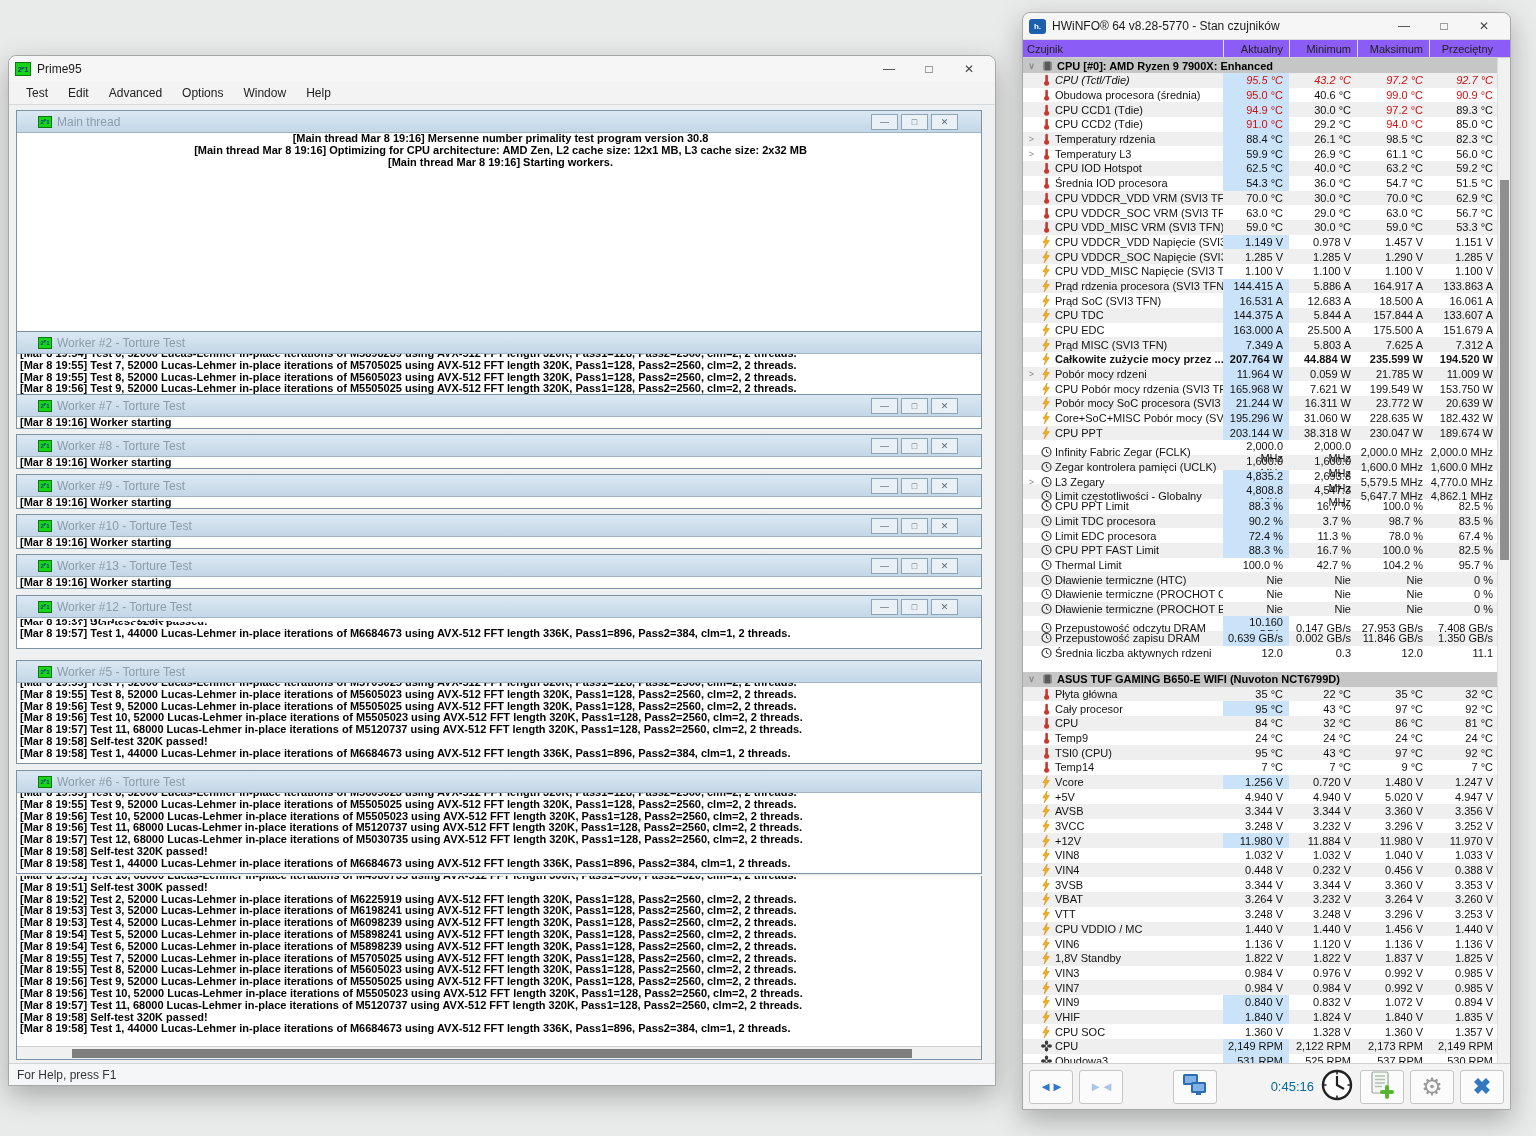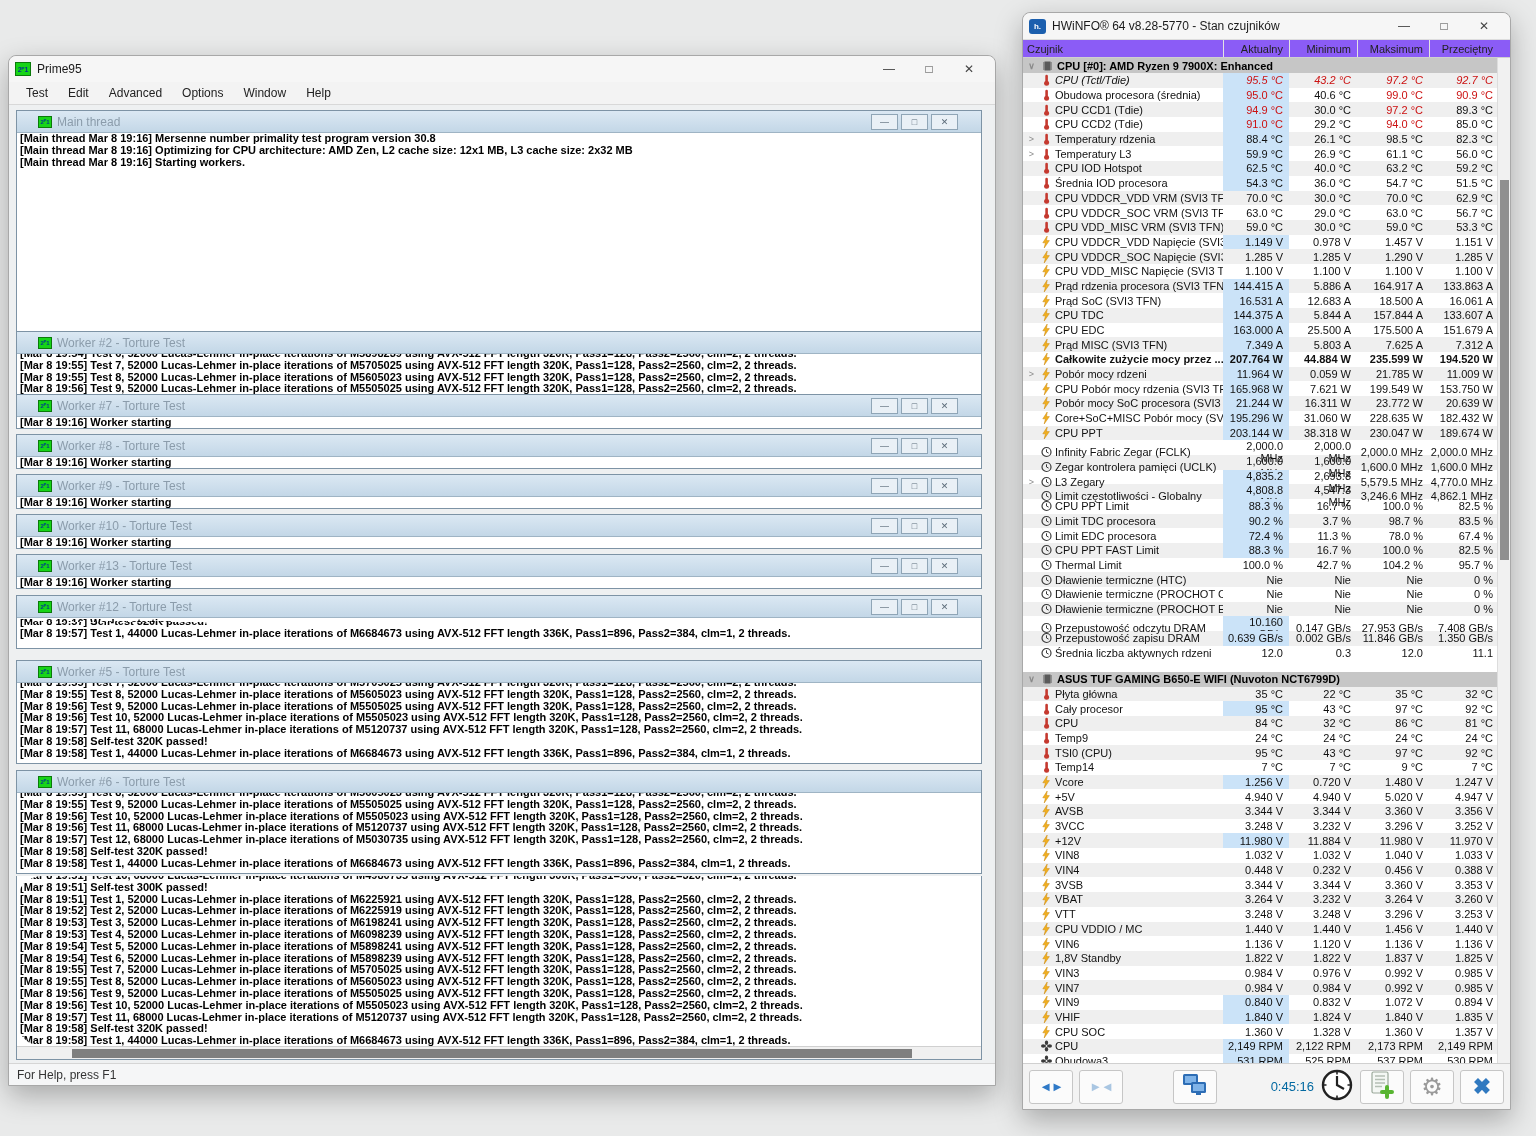--- a/index.html
+++ b/index.html
@@ -111,21 +111,21 @@
       <div class="mdiwin" style="top: 5px;">
         <div class="mtitle">
           <span class="micon">2ᴾ1</span>
           <span>Main thread</span>
           <span class="mbtns">
             <span class="mbtn">—</span>
             <span class="mbtn">□</span>
             <span class="mbtn">✕</span>
           </span>
         </div>
-        <div class="mcontent" style="height: 246px;">
+        <div class="mcontent" style="height: 246px; text-align: center;">
           <div class="logline">[Main thread Mar 8 19:16] Mersenne number primality test program version 30.8</div>
           <div class="logline">[Main thread Mar 8 19:16] Optimizing for CPU architecture: AMD Zen, L2 cache size: 12x1 MB, L3 cache size: 2x32 MB</div>
           <div class="logline">[Main thread Mar 8 19:16] Starting workers.</div>
         </div>
       </div>
       <div class="mdiwin" style="top: 226px;">
         <div class="mtitle">
           <span class="micon">2ᴾ1</span>
           <span>Worker #2 - Torture Test</span>
         </div>
@@ -250,24 +250,23 @@
           <div class="logline">[Mar 8 19:55] Test 8, 52000 Lucas-Lehmer in-place iterations of M5605023 using AVX-512 FFT length 320K, Pass1=128, Pass2=2560, clm=2, 2 threads.</div>
           <div class="logline">[Mar 8 19:55] Test 9, 52000 Lucas-Lehmer in-place iterations of M5505025 using AVX-512 FFT length 320K, Pass1=128, Pass2=2560, clm=2, 2 threads.</div>
           <div class="logline">[Mar 8 19:56] Test 10, 52000 Lucas-Lehmer in-place iterations of M5505023 using AVX-512 FFT length 320K, Pass1=128, Pass2=2560, clm=2, 2 threads.</div>
           <div class="logline">[Mar 8 19:56] Test 11, 68000 Lucas-Lehmer in-place iterations of M5120737 using AVX-512 FFT length 320K, Pass1=128, Pass2=2560, clm=2, 2 threads.</div>
           <div class="logline">[Mar 8 19:57] Test 12, 68000 Lucas-Lehmer in-place iterations of M5030735 using AVX-512 FFT length 320K, Pass1=128, Pass2=2560, clm=2, 2 threads.</div>
           <div class="logline">[Mar 8 19:58] Self-test 320K passed!</div>
           <div class="logline">[Mar 8 19:58] Test 1, 44000 Lucas-Lehmer in-place iterations of M6684673 using AVX-512 FFT length 336K, Pass1=896, Pass2=384, clm=1, 2 threads.</div>
         </div>
       </div>
       <div class="mdiwin frameless" style="top: 771px;">
-        <div class="mcontent clipfirst" style="height: 170px; border-radius: 25px;">
+        <div class="mcontent clipfirst" style="height: 170px;">
           <div class="logline">[Mar 8 19:51] Test 16, 68000 Lucas-Lehmer in-place iterations of M4980735 using AVX-512 FFT length 300K, Pass1=960, Pass2=320, clm=1, 2 threads.</div>
           <div class="logline">[Mar 8 19:51] Self-test 300K passed!</div>
-          <div class="logline">[Mar 8 19:51] Test 1, 52000 Lucas-Lehmer in-place iterations of M6225921 using AVX-512 FFT length 320K, Pass1=128, Pass2=2560, clm=2, 2 threads.</div>
           <div class="logline">[Mar 8 19:52] Test 2, 52000 Lucas-Lehmer in-place iterations of M6225919 using AVX-512 FFT length 320K, Pass1=128, Pass2=2560, clm=2, 2 threads.</div>
           <div class="logline">[Mar 8 19:53] Test 3, 52000 Lucas-Lehmer in-place iterations of M6198241 using AVX-512 FFT length 320K, Pass1=128, Pass2=2560, clm=2, 2 threads.</div>
           <div class="logline">[Mar 8 19:53] Test 4, 52000 Lucas-Lehmer in-place iterations of M6098239 using AVX-512 FFT length 320K, Pass1=128, Pass2=2560, clm=2, 2 threads.</div>
           <div class="logline">[Mar 8 19:54] Test 5, 52000 Lucas-Lehmer in-place iterations of M5898241 using AVX-512 FFT length 320K, Pass1=128, Pass2=2560, clm=2, 2 threads.</div>
           <div class="logline">[Mar 8 19:54] Test 6, 52000 Lucas-Lehmer in-place iterations of M5898239 using AVX-512 FFT length 320K, Pass1=128, Pass2=2560, clm=2, 2 threads.</div>
           <div class="logline">[Mar 8 19:55] Test 7, 52000 Lucas-Lehmer in-place iterations of M5705025 using AVX-512 FFT length 320K, Pass1=128, Pass2=2560, clm=2, 2 threads.</div>
           <div class="logline">[Mar 8 19:55] Test 8, 52000 Lucas-Lehmer in-place iterations of M5605023 using AVX-512 FFT length 320K, Pass1=128, Pass2=2560, clm=2, 2 threads.</div>
           <div class="logline">[Mar 8 19:56] Test 9, 52000 Lucas-Lehmer in-place iterations of M5505025 using AVX-512 FFT length 320K, Pass1=128, Pass2=2560, clm=2, 2 threads.</div>
           <div class="logline">[Mar 8 19:56] Test 10, 52000 Lucas-Lehmer in-place iterations of M5505023 using AVX-512 FFT length 320K, Pass1=128, Pass2=2560, clm=2, 2 threads.</div>
           <div class="logline">[Mar 8 19:57] Test 11, 68000 Lucas-Lehmer in-place iterations of M5120737 using AVX-512 FFT length 320K, Pass1=128, Pass2=2560, clm=2, 2 threads.</div>
@@ -751,21 +750,21 @@
             <span class="sicon">
               <svg width="11" height="12" viewBox="0 0 11 12">
                 <circle cx="5.5" cy="6" r="4.5" fill="none" stroke="#3a3a3a" stroke-width="1.2"></circle>
                 <path d="M5.5 3.3 V6 L7.6 7.1" stroke="#3a3a3a" stroke-width="1" fill="none"></path>
               </svg>
             </span>
             <span>Limit częstotliwości - Globalny</span>
           </div>
           <div class="vcell hl">4,808.8 MHz</div>
           <div class="vcell">4,547.3 MHz</div>
-          <div class="vcell">3,246.6 MHz</div>
+          <div class="vcell">5,647.7 MHz</div>
           <div class="vcell">4,862.1 MHz</div>
         </div>
         <div class="hrow">
           <div class="namecell">
             <span class="chev"></span>
             <span class="sicon">
               <svg width="11" height="12" viewBox="0 0 11 12">
                 <circle cx="5.5" cy="6" r="4.5" fill="none" stroke="#3a3a3a" stroke-width="1.2"></circle>
                 <path d="M5.5 3.3 V6 L7.6 7.1" stroke="#3a3a3a" stroke-width="1" fill="none"></path>
               </svg>

